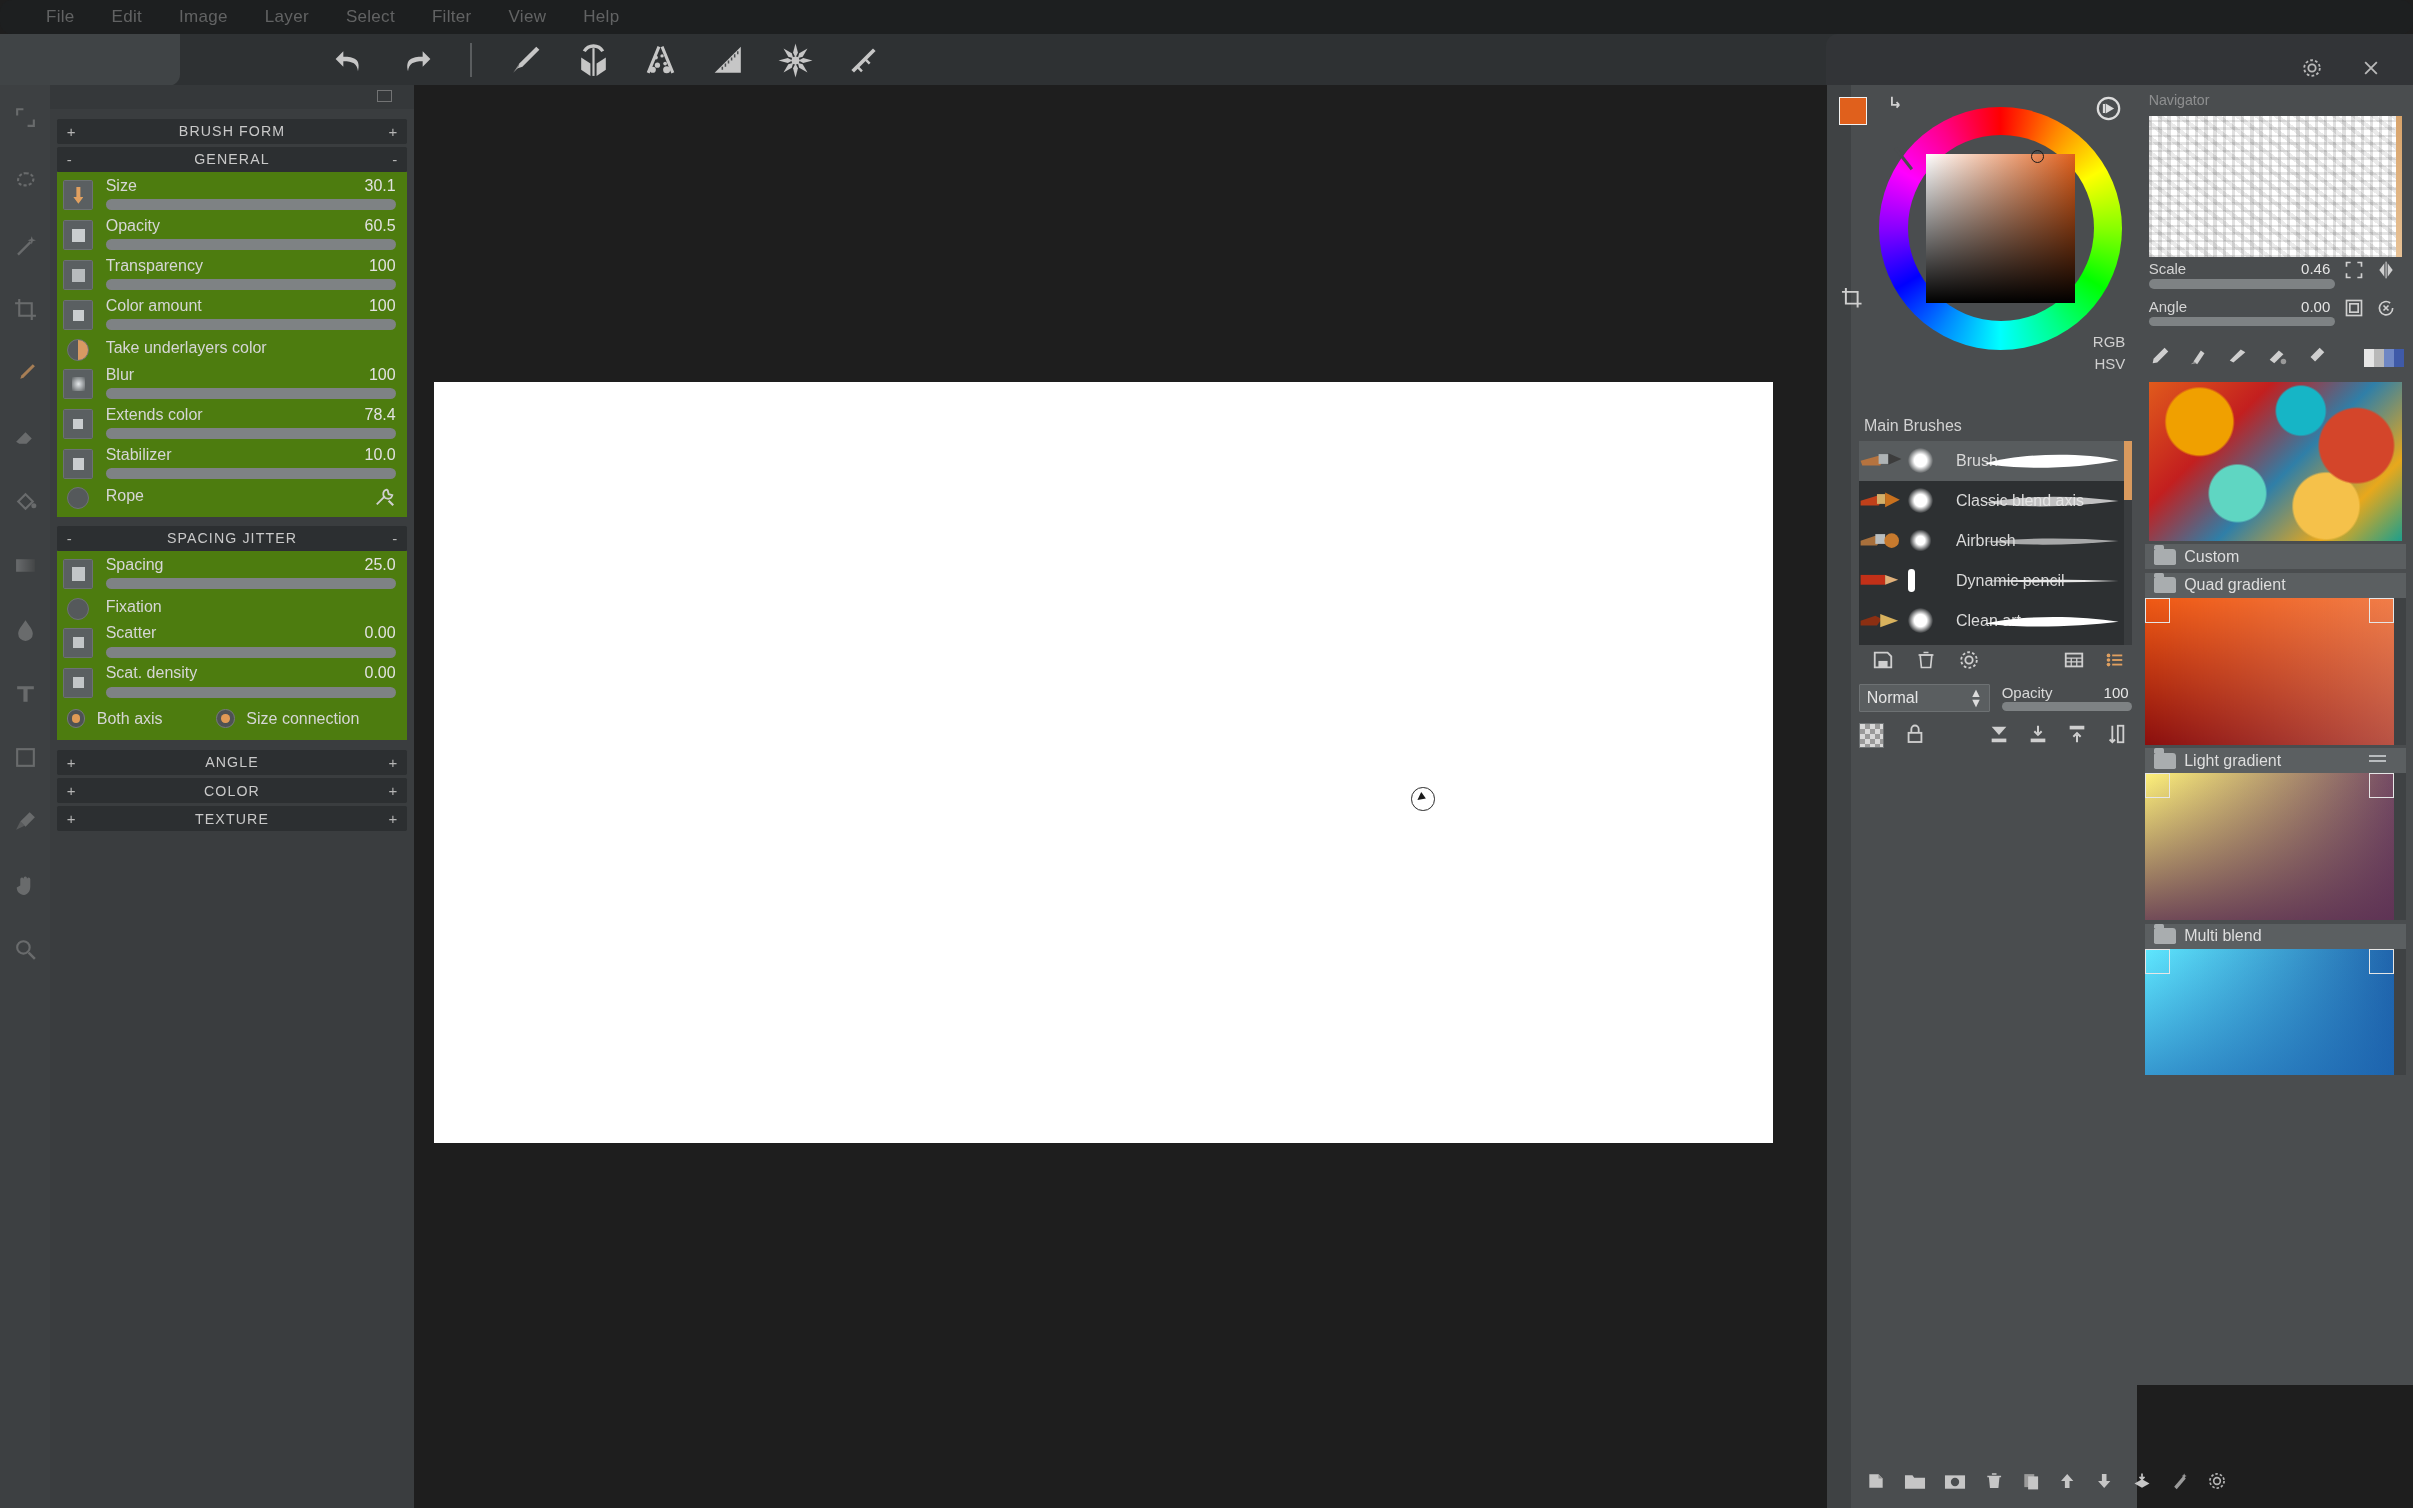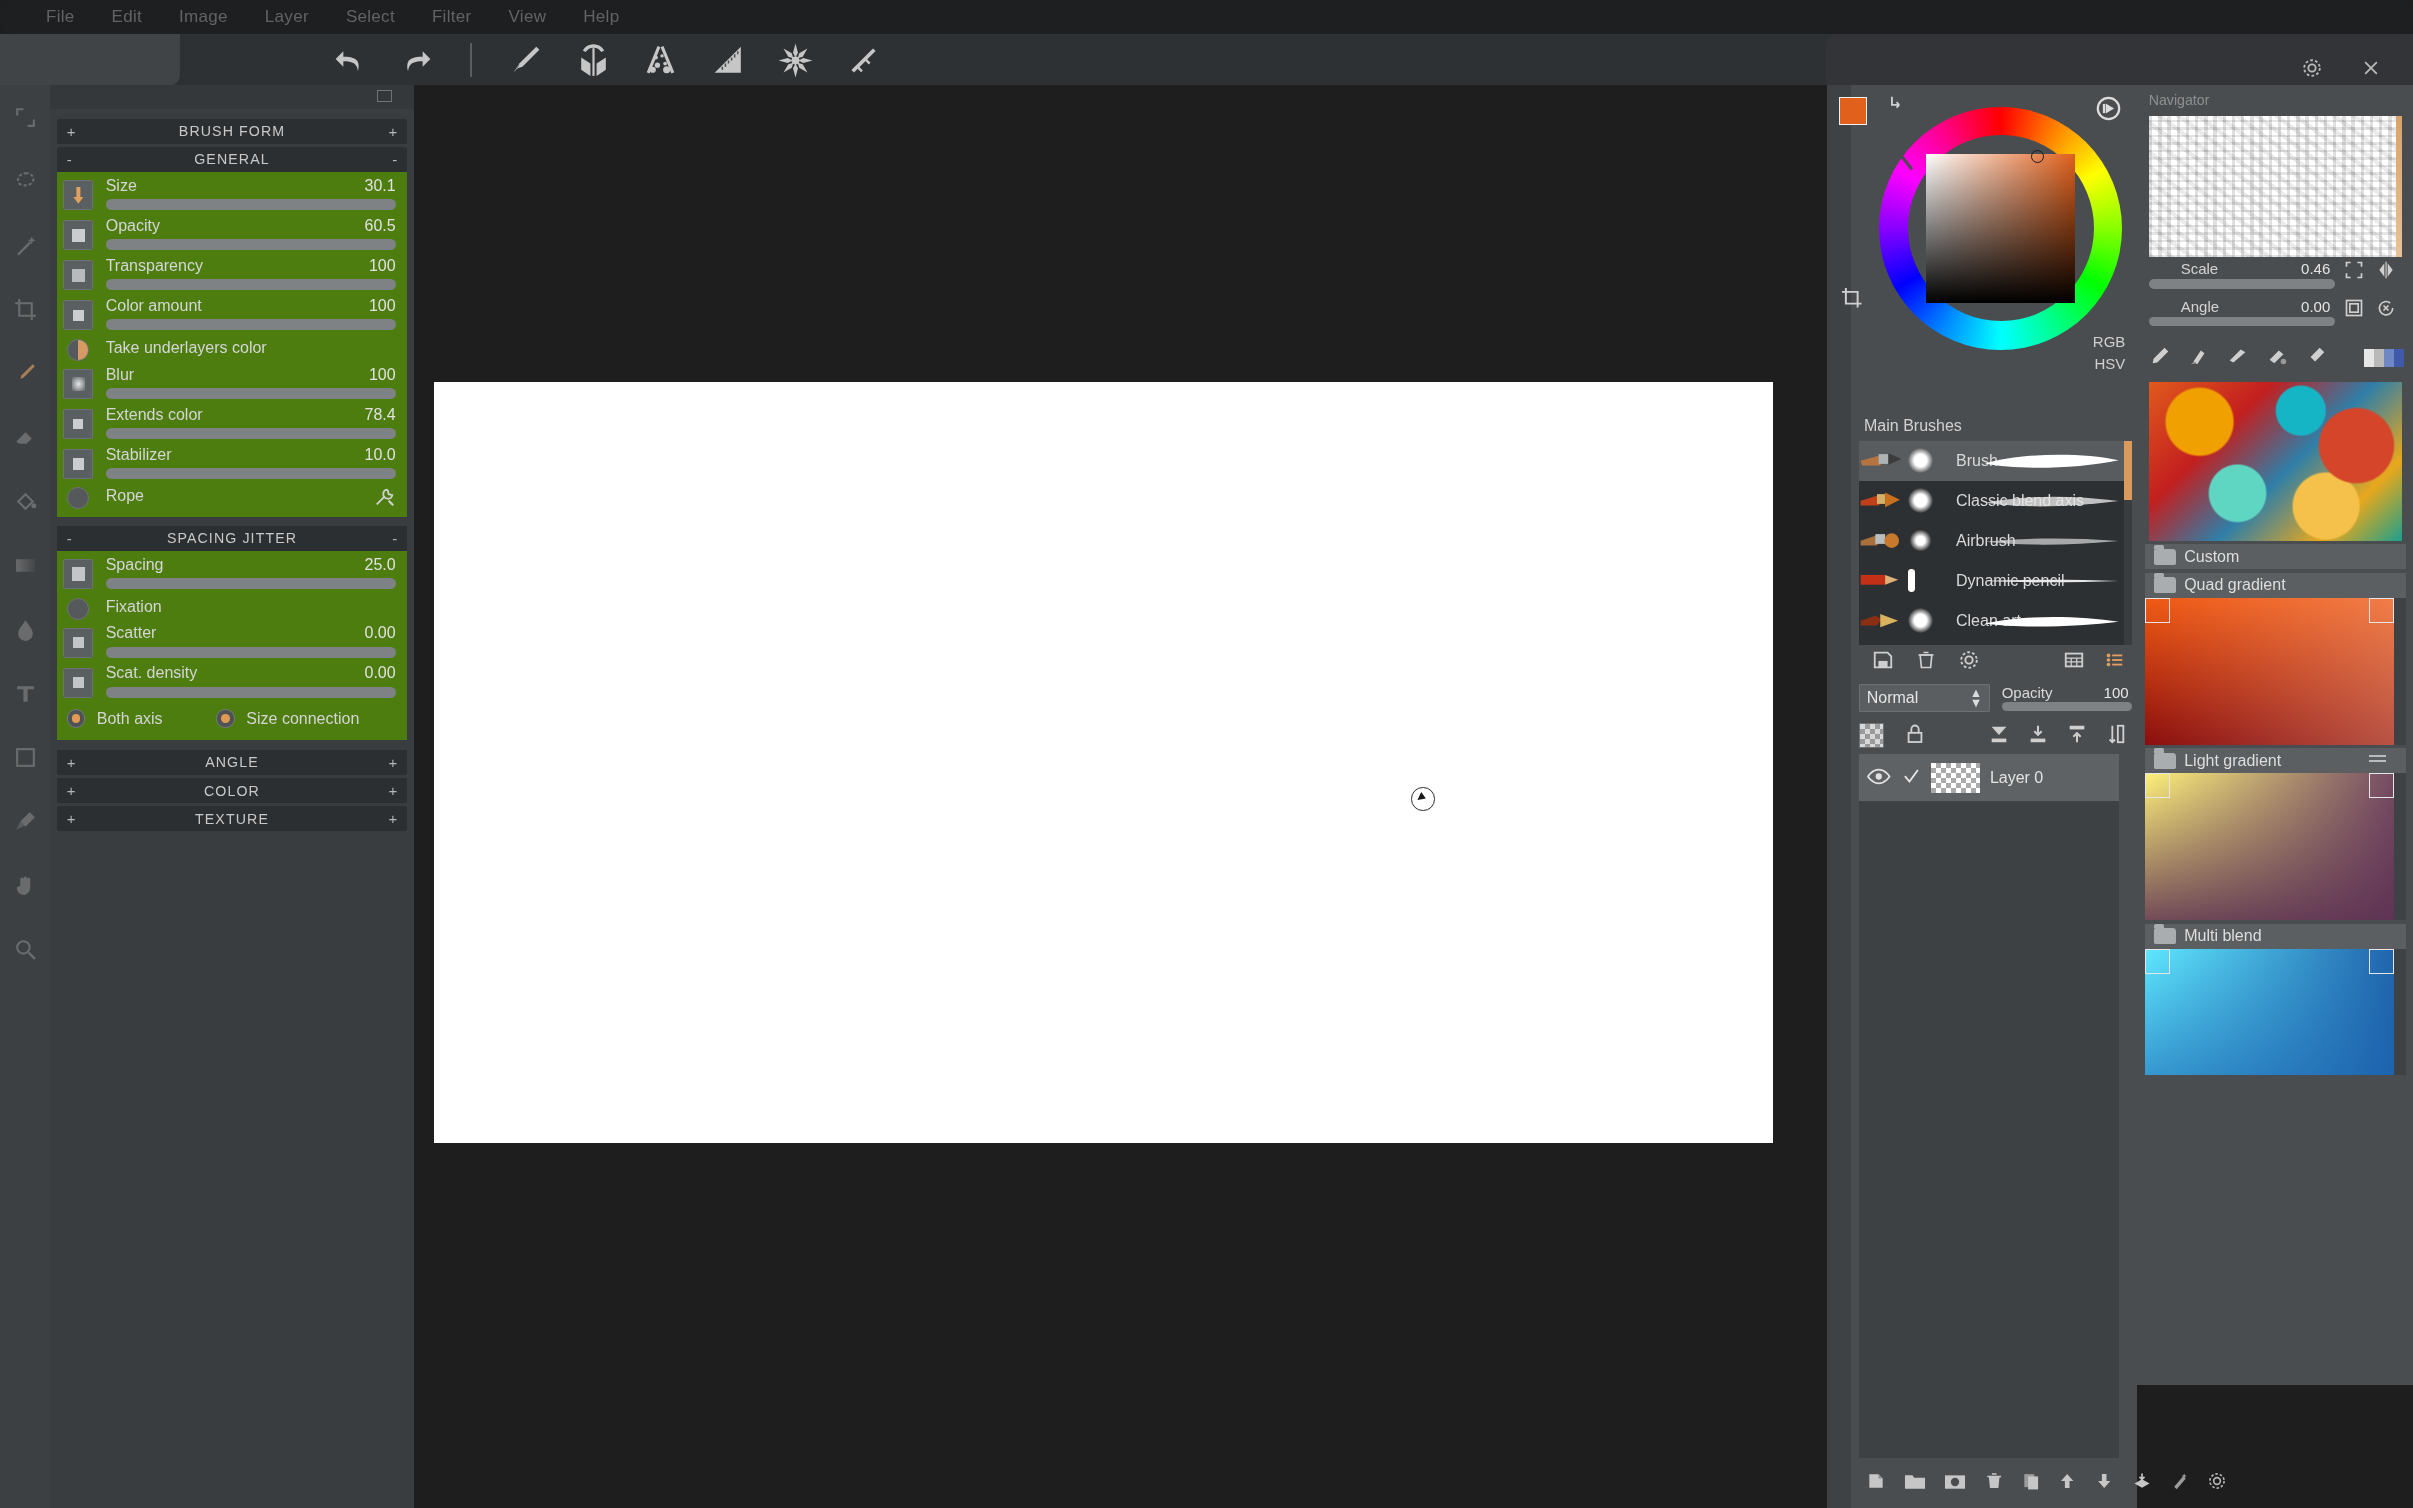--- a/index.html
+++ b/index.html
@@ -178,21 +178,21 @@
   .navprev { margin:5px 11.7px 0 11.7px; height:141px; position:relative;
     background:#fff; overflow:hidden; }
   .noise { position:absolute; inset:0;
     background-image:
       repeating-linear-gradient(0deg, rgba(0,0,0,.10) 0 2.5px, rgba(255,255,255,0) 2.5px 7.5px),
       repeating-linear-gradient(90deg, rgba(0,0,0,.12) 0 3.4px, rgba(255,255,255,0) 3.4px 9.2px),
       repeating-linear-gradient(37deg, rgba(0,0,0,.08) 0 4.2px, rgba(255,255,255,0) 4.2px 11.7px);}
   .navbar-r { position:absolute; right:0; top:0; width:5.9px; height:141px;
     background:linear-gradient(180deg,#d8a36a,#e8c296); }
   .frrow { position:relative; height:34px; margin:3.4px 11.7px 0 11.7px; }
-  .frrow .fl { position:absolute; left:0; top:0; font-size:15px; color:#d4d4d4;margin-left:32px;}
+  .frrow .fl { position:absolute; left:0; top:0; font-size:15px; color:#d4d4d4;}
   .frrow .fv { position:absolute; right:72px; top:0; font-size:15px; color:#e4e4e4;}
   .frrow .ftrack { position:absolute; left:0; right:67px; top:19px; height:9.2px;
     background:#7e8284; border-radius:5px; overflow:hidden;}
   .frrow .ffill { height:9.2px; border-radius:5px;
     background:linear-gradient(90deg,#b07a5a,#f2cfa4); }
   .frrow .fic { position:absolute; right:6.7px; top:0; display:flex; gap:11.7px; }
 
   .toolrow2 { display:flex; align-items:center; gap:17px; padding:13.4px 0 5px 11.7px; }
   .colorbar { display:flex; margin-left:auto; padding-right:10px; }
   .colorbar i { width:10px; height:18.4px; display:block; }
@@ -759,34 +759,20 @@
               <path d="M12 21 v-8 M8 15 l4 -4 4 4" stroke="#cfcfcf" stroke-width="2.2" fill="none"></path>
               <rect x="4" y="3" width="16" height="4" fill="#cfcfcf"></rect>
             </svg></span>
         <span><svg width="22" height="22" viewBox="0 0 24 24">
               <path d="M8 3 v18 M5 18 l3 3 3-3" stroke="#cfcfcf" stroke-width="2" fill="none"></path>
               <rect x="14" y="3" width="6" height="18" fill="none" stroke="#cfcfcf" stroke-width="2"></rect>
             </svg></span>
       </span>
     </div>
 
-    <div class="layerlist">
-      <div class="layerrow">
-        <span><svg width="23.5" height="17" viewBox="0 0 24 16">
-              <path d="M12 1 C19 1 23 8 23 8 C23 8 19 15 12 15 C5 15 1 8 1 8 C1 8 5 1 12 1z" fill="none" stroke="#e0e0e0" stroke-width="1.8"></path>
-              <circle cx="12" cy="8" r="3.2" fill="#e0e0e0"></circle>
-            </svg></span>
-        <span><svg width="20" height="18.4" viewBox="0 0 24 24">
-              <path d="M4 12 l6 7 L21 4" stroke="#e6e6e6" stroke-width="2.4" fill="none"></path>
-            </svg></span>
-        <span class="lthumb"></span>
-        <span class="lname">Layer 0</span>
-      </div>
-      <span class="lscroll"></span>
-    </div>
 
     <div class="lbottom">
       <span><svg width="20" height="20" viewBox="0 0 24 24">
             <path d="M4 4 h11 l5 5 v11 H4z" fill="#c6c6c6"></path>
             <path d="M15 4 v5 h5" fill="#8e8e8e"></path>
           </svg></span>
       <span><svg width="22" height="18.4" viewBox="0 0 26 22">
             <path d="M1 4 h9 l2 3 h13 v13 H1z" fill="#c6c6c6"></path>
           </svg></span>
       <span><svg width="22" height="18.4" viewBox="0 0 26 22">

